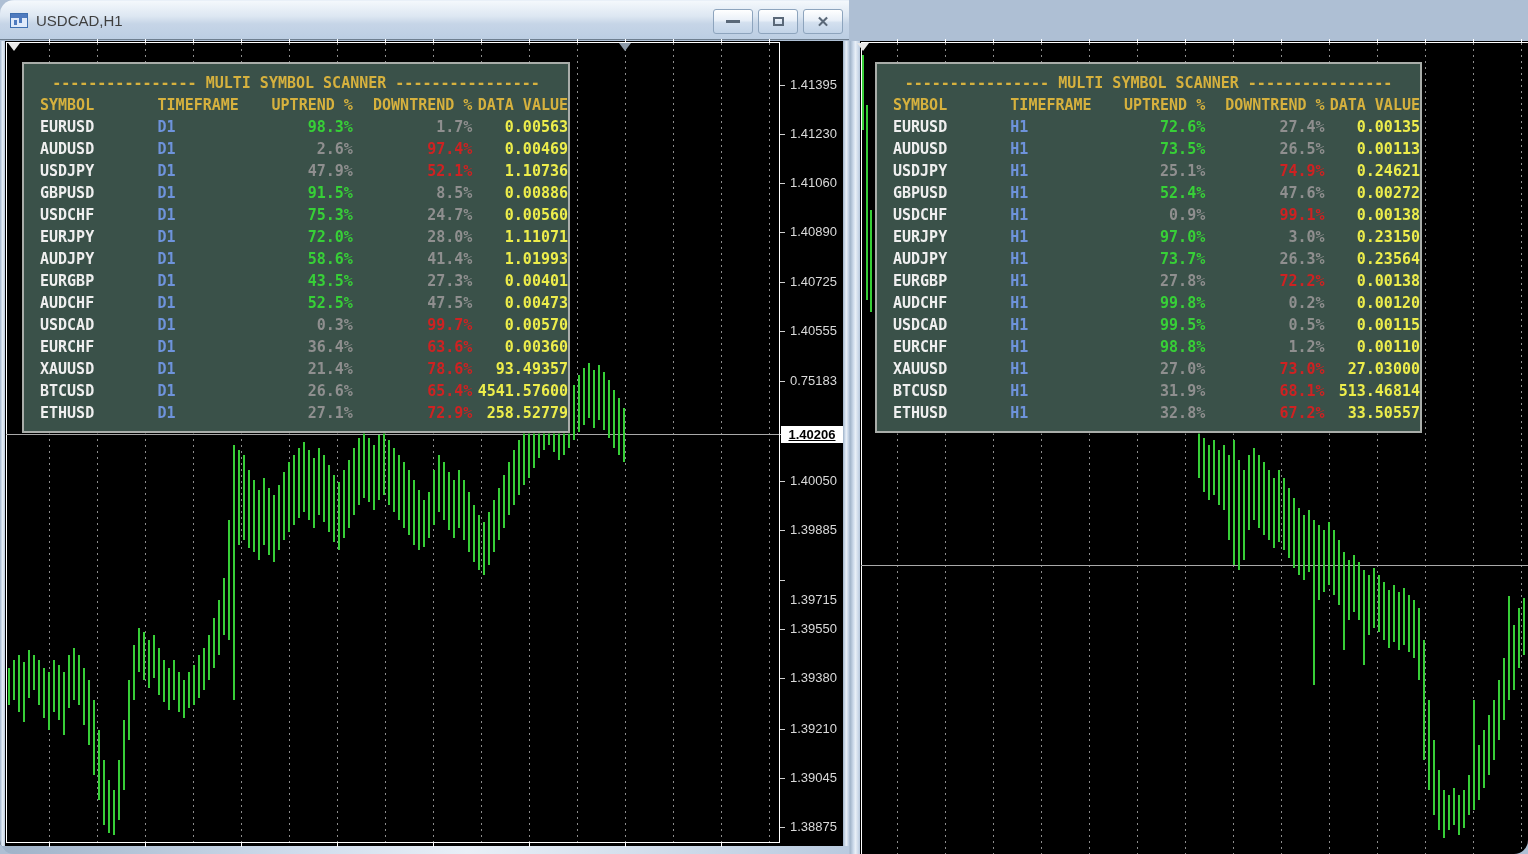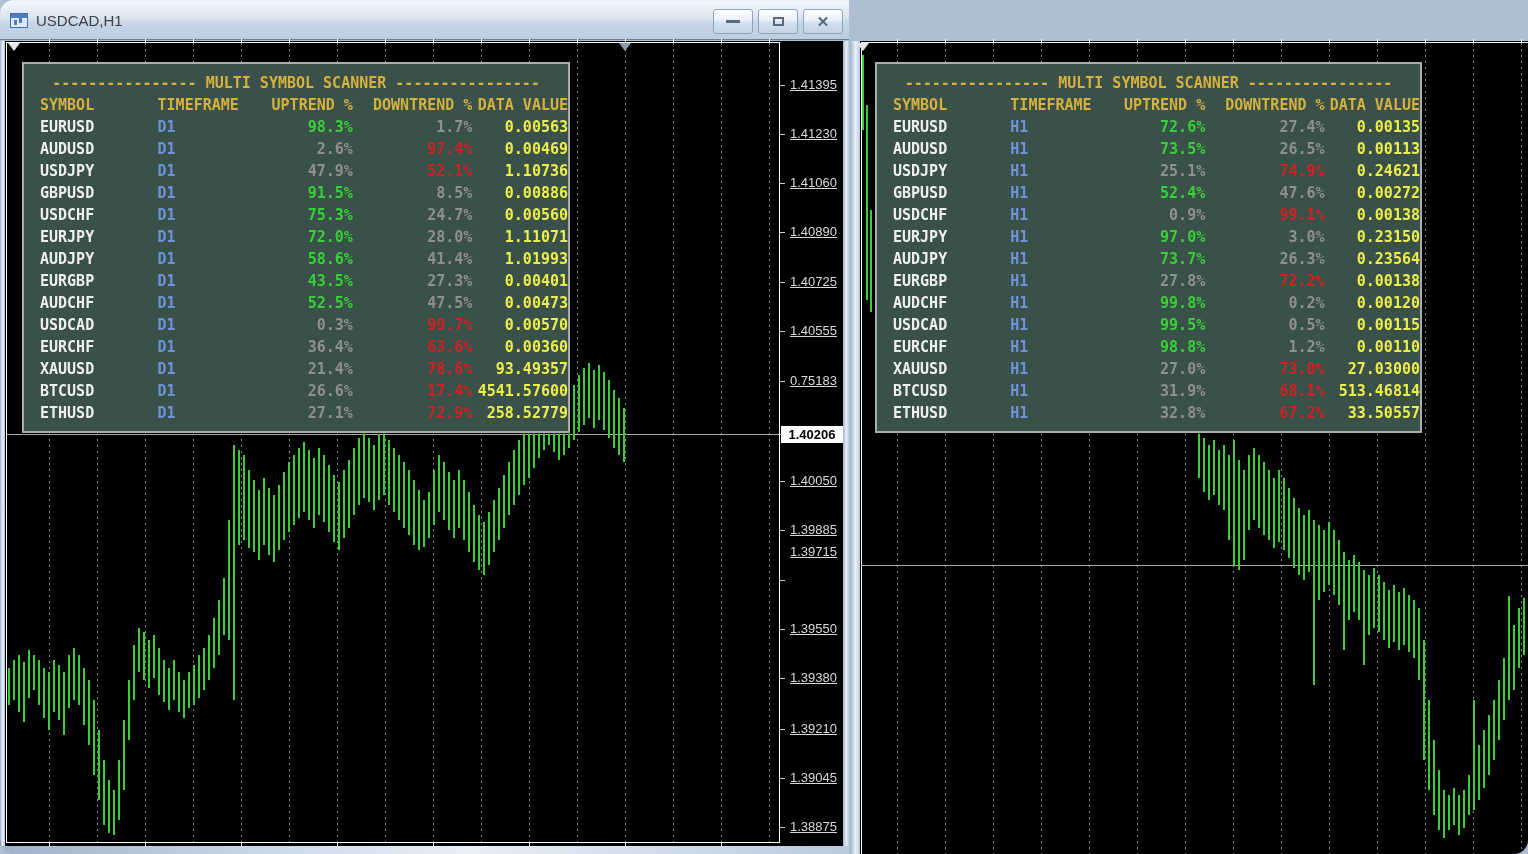--- a/index.html
+++ b/index.html
@@ -32,24 +32,24 @@
     background:repeating-linear-gradient(to bottom,rgba(255,255,255,.55) 0 2px,transparent 2px 6px);}
   .tick{position:absolute;background:#ffffff;}
   .bar{position:absolute;width:2px;background:#37ce37;}
   .price-line{position:absolute;height:1px;background:#a9a9a9;}
   .corner-marker{position:absolute;width:0;height:0;border-left:6px solid transparent;
     border-right:6px solid transparent;border-top:8px solid #e8e8e8;}
   .curbar-marker{position:absolute;width:0;height:0;border-left:6px solid transparent;
     border-right:6px solid transparent;border-top:8px solid #8d9aa8;}
   
   .axis{position:absolute;color:#d9d9d9;font-size:13px;}
-  .axis-label{position:absolute;left:10px;white-space:nowrap;text-decoration:underline;}
+  .axis-label{position:absolute;left:10px;white-space:nowrap;}
   .axis-tick{position:absolute;left:0;width:5px;height:1px;background:#cfcfcf;}
   .price-tag{position:absolute;background:#ffffff;color:#000;font-size:13px;font-weight:bold;
-    display:flex;align-items:center;justify-content:center;}
+    display:flex;align-items:center;justify-content:center;text-decoration:underline;}
   
   .panel{position:absolute;background:#3a5149;border:2px solid #a9ada9;box-sizing:border-box;
     font-family:"DejaVu Sans Mono","Liberation Mono",monospace;font-weight:bold;font-size:15px;
     padding-top:8px;z-index:30;box-shadow:1px 1px 0 rgba(0,0,0,.6);}
   .panel-title{height:22px;line-height:22px;text-align:center;color:#d6b13e;white-space:pre;}
   .prow{height:22px;line-height:22px;display:flex;padding-left:16px;}
   .c-sym{width:118px;color:#efefef;}
   .c-tf{width:96px;color:#6e93db;}
   .c-up{width:100px;text-align:right;}
   .c-dn{width:120px;text-align:right;}
@@ -273,21 +273,21 @@
         <div class="axis-label" style="top: 233px;">1.40725</div>
         <div class="axis-tick" style="top: 241px;"></div>
         <div class="axis-label" style="top: 282px;">1.40555</div>
         <div class="axis-tick" style="top: 290px;"></div>
         <div class="axis-label" style="top: 332px;">0.75183</div>
         <div class="axis-tick" style="top: 340px;"></div>
         <div class="axis-label" style="top: 432px;">1.40050</div>
         <div class="axis-tick" style="top: 440px;"></div>
         <div class="axis-label" style="top: 481px;">1.39885</div>
         <div class="axis-tick" style="top: 489px;"></div>
-        <div class="axis-label" style="top: 503px;">1.39715</div>
+        <div class="axis-label" style="top: 551px;">1.39715</div>
         <div class="axis-tick" style="top: 539px;"></div>
         <div class="axis-label" style="top: 580px;">1.39550</div>
         <div class="axis-tick" style="top: 588px;"></div>
         <div class="axis-label" style="top: 629px;">1.39380</div>
         <div class="axis-tick" style="top: 637px;"></div>
         <div class="axis-label" style="top: 680px;">1.39210</div>
         <div class="axis-tick" style="top: 688px;"></div>
         <div class="axis-label" style="top: 729px;">1.39045</div>
         <div class="axis-tick" style="top: 737px;"></div>
         <div class="axis-label" style="top: 778px;">1.38875</div>
@@ -387,21 +387,21 @@
             <span class="c-sym">XAUUSD</span>
             <span class="c-tf">D1</span>
             <span class="c-up off">21.4%</span>
             <span class="c-dn on-r">78.6%</span>
             <span class="c-val">93.49357</span>
           </div>
           <div class="prow">
             <span class="c-sym">BTCUSD</span>
             <span class="c-tf">D1</span>
             <span class="c-up off">26.6%</span>
-            <span class="c-dn on-r">17.4%</span>
+            <span class="c-dn on-r">65.4%</span>
             <span class="c-val">4541.57600</span>
           </div>
           <div class="prow">
             <span class="c-sym">ETHUSD</span>
             <span class="c-tf">D1</span>
             <span class="c-up off">27.1%</span>
             <span class="c-dn on-r">72.9%</span>
             <span class="c-val">258.52779</span>
           </div>
         </div>

